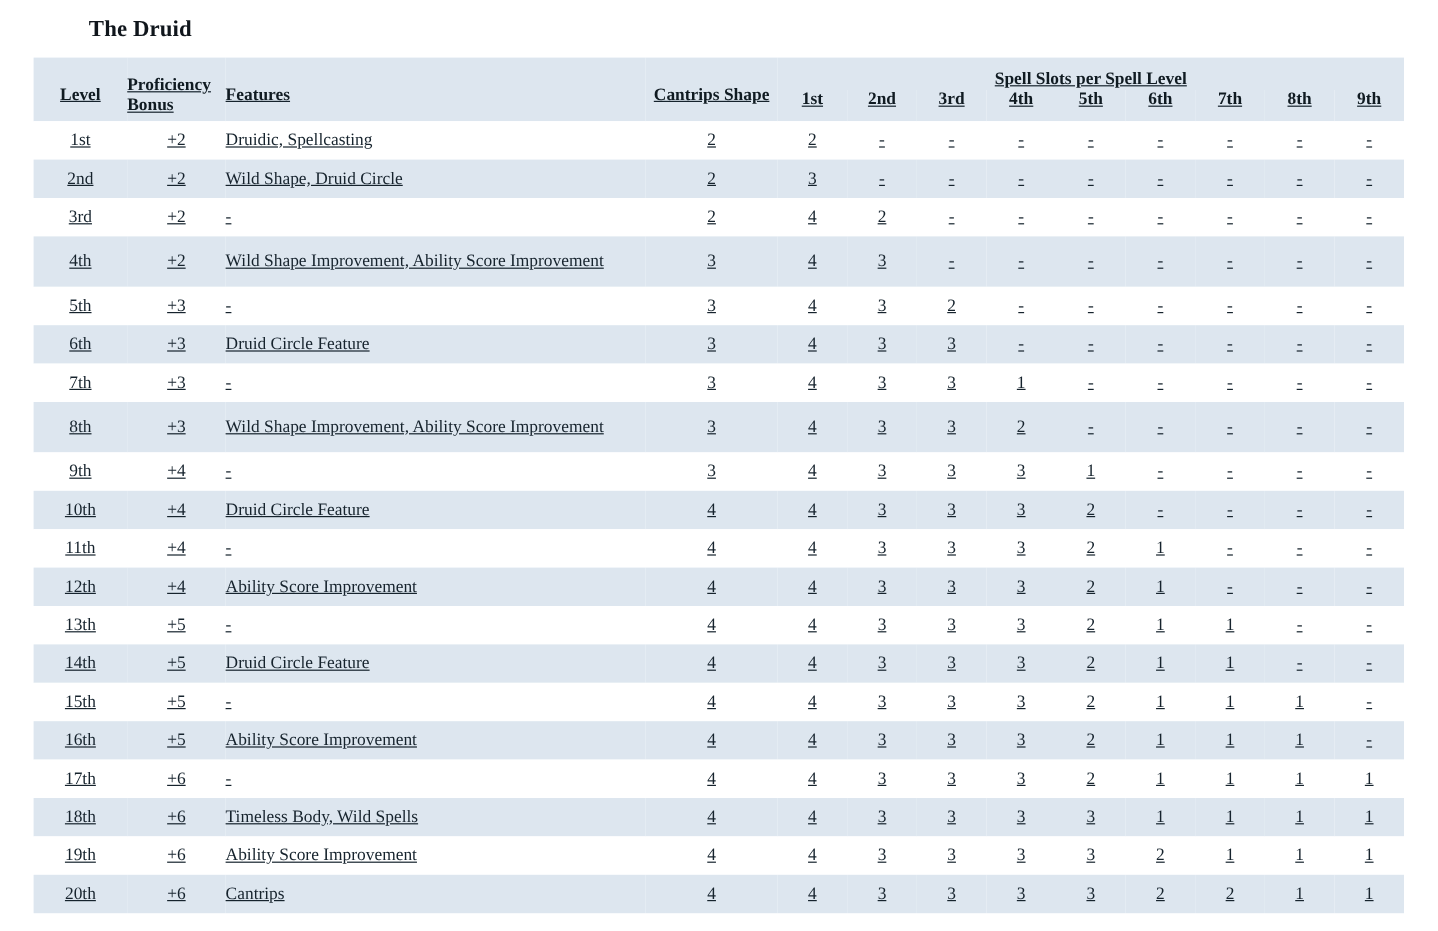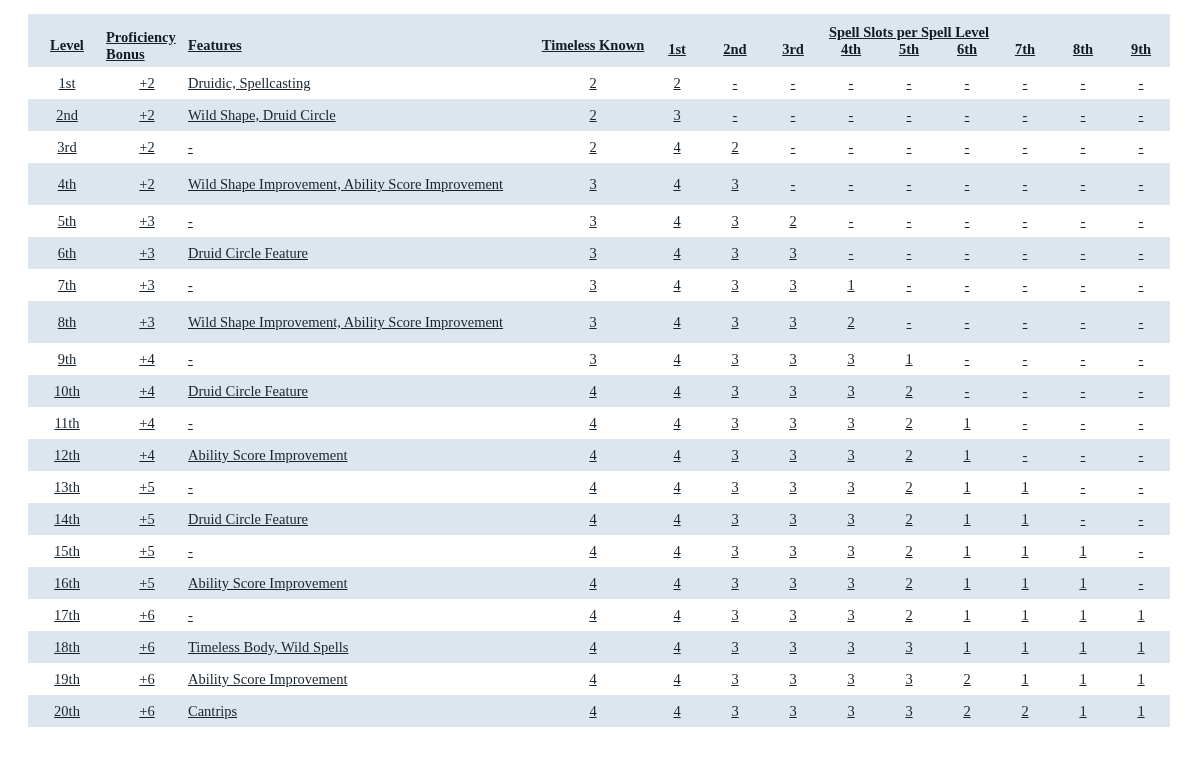--- a/index.html
+++ b/index.html
@@ -70,28 +70,29 @@
   td.c-features { text-align: left; padding-left: 6px; line-height: 1.25; }
   td.c-cantrips { text-align: center; }
   td.c-slot     { text-align: center; }
   tbody tr.tall td { height: 42px; }
 </style>
 </head>
 <body>
 
 <div class="page">
 
+  <div class="title">The Druid</div>
 
   <table class="druid">
     <thead>
       <tr class="head-top">
         <th class="level" rowspan="2">Level</th>
         <th class="prof" rowspan="2">Proficiency Bonus</th>
         <th class="features" rowspan="2">Features</th>
-        <th class="cantrips" rowspan="2">Timeless Known</th>
+        <th class="cantrips" rowspan="2">Cantrips Shape</th>
         <th class="slotgroup" colspan="9">Spell Slots per Spell Level</th>
       </tr>
       <tr class="head-bottom">
         <th class="slot">1st</th>
         <th class="slot">2nd</th>
         <th class="slot">3rd</th>
         <th class="slot">4th</th>
         <th class="slot">5th</th>
         <th class="slot">6th</th>
         <th class="slot">7th</th>

